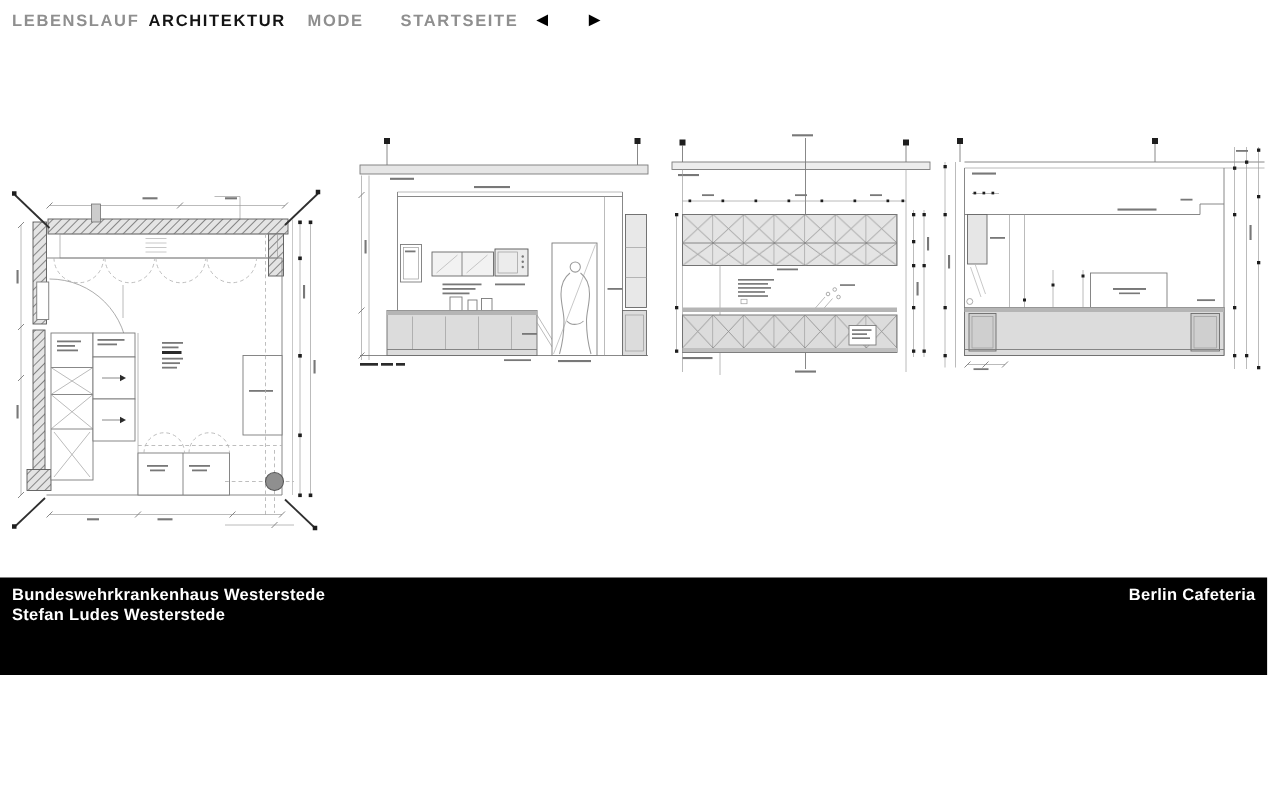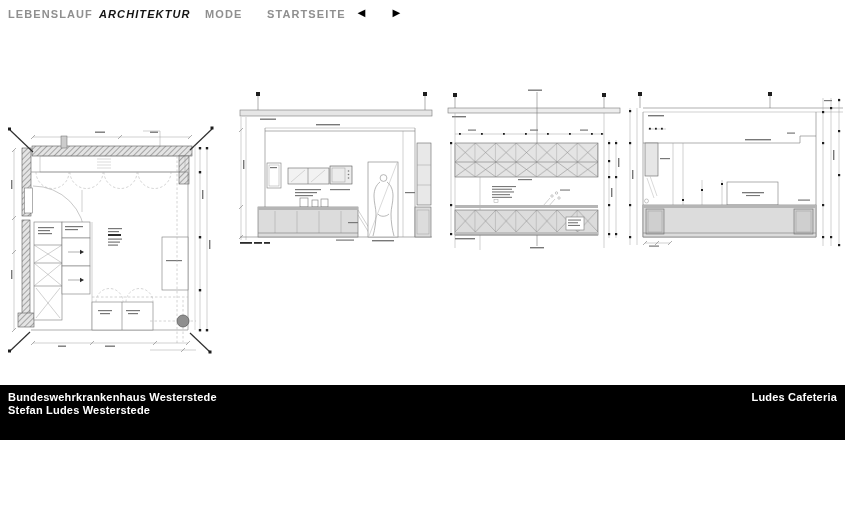--- a/index.html
+++ b/index.html
@@ -1,40 +1,40 @@
 <!DOCTYPE html>
 <html><head>
 <meta charset="utf-8">
 <style>
   html,body{margin:0;padding:0;background:#fff;}
   .page{position:relative;width:845px;height:531px;background:#fff;overflow:hidden;
         font-family:"Liberation Sans",sans-serif;}
   
   .nav-item{position:absolute;top:8px;font-size:11px;font-weight:bold;letter-spacing:1.1px;
             color:#8f8f8f;text-transform:uppercase;cursor:pointer;white-space:nowrap;}
-  .nav-item.active{color:#141414;font-style:italic;}
+  .nav-item.active{color:#141414;}
   .nav-arrow{position:absolute;top:6px;font-size:13px;line-height:14px;color:#000;cursor:pointer;}
   
   #drawings{position:absolute;left:0;top:0;}
   .ln{stroke:#7a7a7a;stroke-width:.6;fill:none}
   .lnth{stroke:#999;stroke-width:.45;fill:none}
   .lt{stroke:#b5b5b5;stroke-width:.5;fill:none}
   .lnd{stroke:#2f2f2f;stroke-width:1.2;fill:none}
   .dash{stroke:#b0b0b0;stroke-width:.55;fill:none;stroke-dasharray:2.5,2}
   .arc{stroke:#9a9a9a;stroke-width:.55;fill:none}
   .tm{fill:#787878}
   .tmd{fill:#2b2b2b}
   .dot{fill:#1e1e1e}
   .wall{fill:url(#hatch);stroke:#5a5a5a;stroke-width:.6}
   .gfill{fill:#dcdcdc;stroke:#6a6a6a;stroke-width:.6}
   .g2fill{fill:#cfcfcf;stroke:#6a6a6a;stroke-width:.6}
   .wbox{fill:#fff;stroke:#7a7a7a;stroke-width:.6}
   .top{fill:#b5b5b5}
   
-  .footer{position:absolute;left:0;top:385px;width:845px;height:55px;background:#000;color:#fff;}
+  .footer{position:absolute;left:0;top:385px;width:845px;height:65px;background:#000;color:#fff;}
   .footer .left{position:absolute;left:8px;top:6px;font-size:11px;font-weight:bold;line-height:13px;letter-spacing:.2px;}
   .footer .right{position:absolute;right:8px;top:6px;font-size:11px;font-weight:bold;letter-spacing:.2px;}
 </style>
 </head>
 <body>
 
 <div class="page">
 
   <div>
     <span class="nav-item" style="left:8px">LEBENSLAUF</span>
@@ -432,16 +432,16 @@
         <line class="ln" x1="668" y1="245" x2="672" y2="241"></line>
       <rect class="tm" x="649" y="245.5" width="10" height="1.2"></rect>
     </g>
   </svg>
 
   <div class="footer">
     <div class="left">
       <div>Bundeswehrkrankenhaus Westerstede</div>
       <div>Stefan Ludes Westerstede</div>
     </div>
-    <div class="right">Ludes Cafeteria</div>
+    <div class="right">Berlin Cafeteria</div>
   </div>
 
 </div>
 
 </body></html>

